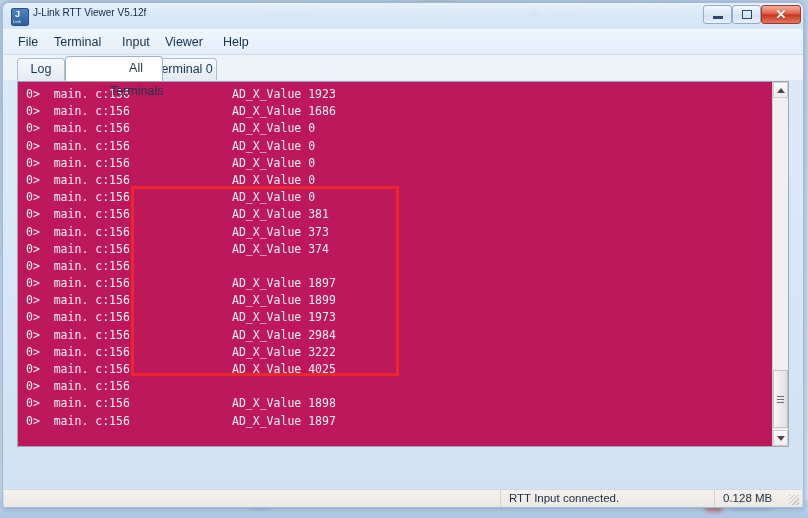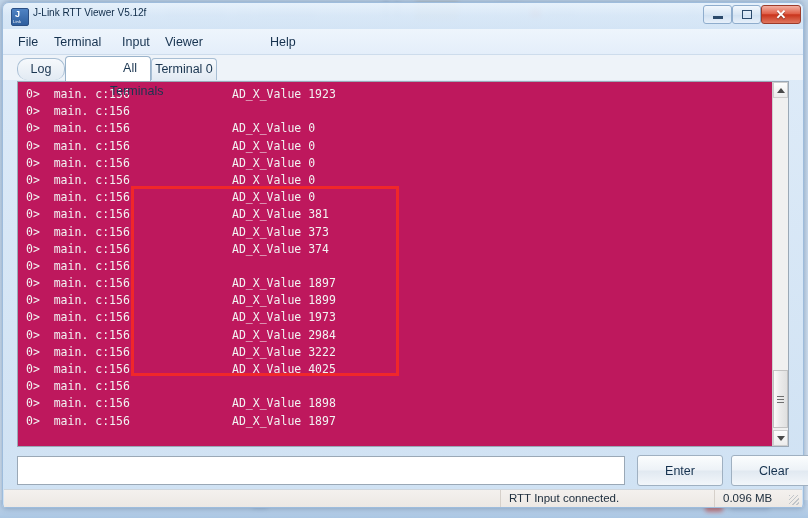--- a/index.html
+++ b/index.html
@@ -229,33 +229,33 @@
     <div class="caption-btn" id="btn-close">
       <span class="close-glyph">✕</span>
     </div>
   </div>
 
   <div id="menu-bar">
     <div class="menu-item" style="left:10px;">File</div>
     <div class="menu-item" style="left:46px;">Terminal</div>
     <div class="menu-item" style="left:114px;">Input</div>
     <div class="menu-item" style="left:157px;">Viewer</div>
-    <div class="menu-item" style="left:215px;margin-left:47px;">Help</div>
+    <div class="menu-item" style="left:215px;">Help</div>
   </div>
 
   <div id="tab-strip">
-    <div class="tab" style="left:14px;width:48px;border-radius:10px;">Log</div>
-    <div class="tab active" style="left:62px;width:86px;padding-left:44px;">All Terminals</div>
+    <div class="tab" style="left:14px;width:48px;">Log</div>
+    <div class="tab active" style="left:62px;width:98px;padding-left:44px;">All Terminals</div>
     <div class="tab" style="left:148px;width:66px;">Terminal 0</div>
   </div>
 
   <div id="terminal-frame">
     <div id="terminal-output">
         <div class="log-line"><span class="lhs">0&gt;  main. c:156</span><span class="rhs">AD_X_Value 1923</span></div>
-        <div class="log-line"><span class="lhs">0&gt;  main. c:156</span></div>
+        <div class="log-line"><span class="lhs">0&gt;  main. c:156</span><span class="rhs">AD_X_Value 1686</span></div>
         <div class="log-line"><span class="lhs">0&gt;  main. c:156</span><span class="rhs">AD_X_Value 0</span></div>
         <div class="log-line"><span class="lhs">0&gt;  main. c:156</span><span class="rhs">AD_X_Value 0</span></div>
         <div class="log-line"><span class="lhs">0&gt;  main. c:156</span><span class="rhs">AD_X_Value 0</span></div>
         <div class="log-line"><span class="lhs">0&gt;  main. c:156</span><span class="rhs">AD_X_Value 0</span></div>
         <div class="log-line"><span class="lhs">0&gt;  main. c:156</span><span class="rhs">AD_X_Value 0</span></div>
         <div class="log-line"><span class="lhs">0&gt;  main. c:156</span><span class="rhs">AD_X_Value 381</span></div>
         <div class="log-line"><span class="lhs">0&gt;  main. c:156</span><span class="rhs">AD_X_Value 373</span></div>
         <div class="log-line"><span class="lhs">0&gt;  main. c:156</span><span class="rhs">AD_X_Value 374</span></div>
         <div class="log-line"><span class="lhs">0&gt;  main. c:156</span></div>
         <div class="log-line"><span class="lhs">0&gt;  main. c:156</span><span class="rhs">AD_X_Value 1897</span></div>
@@ -277,25 +277,20 @@
         <span class="grip"></span>
       </div>
       <div class="sb-btn" id="sb-down">
         <span class="arrow-down"></span>
       </div>
     </div>
   </div>
 
   <div id="highlight-box" style="border-color: rgb(240, 39, 42);"></div>
 
-  <div id="input-row">
-    <input id="command-input" type="text" placeholder="" style="">
-    <div class="action-btn" id="btn-enter">Enter</div>
-    <div class="action-btn" id="btn-clear">Clear</div>
-  </div>
 
   <div id="status-bar">
     <div class="status-cell" id="status-connected">RTT Input connected.</div>
-    <div class="status-cell" id="status-size">0.096 MB</div>
+    <div class="status-cell" id="status-size">0.128 MB</div>
     <div id="resize-grip"></div>
   </div>
 
 </div>
 
 </body></html>

